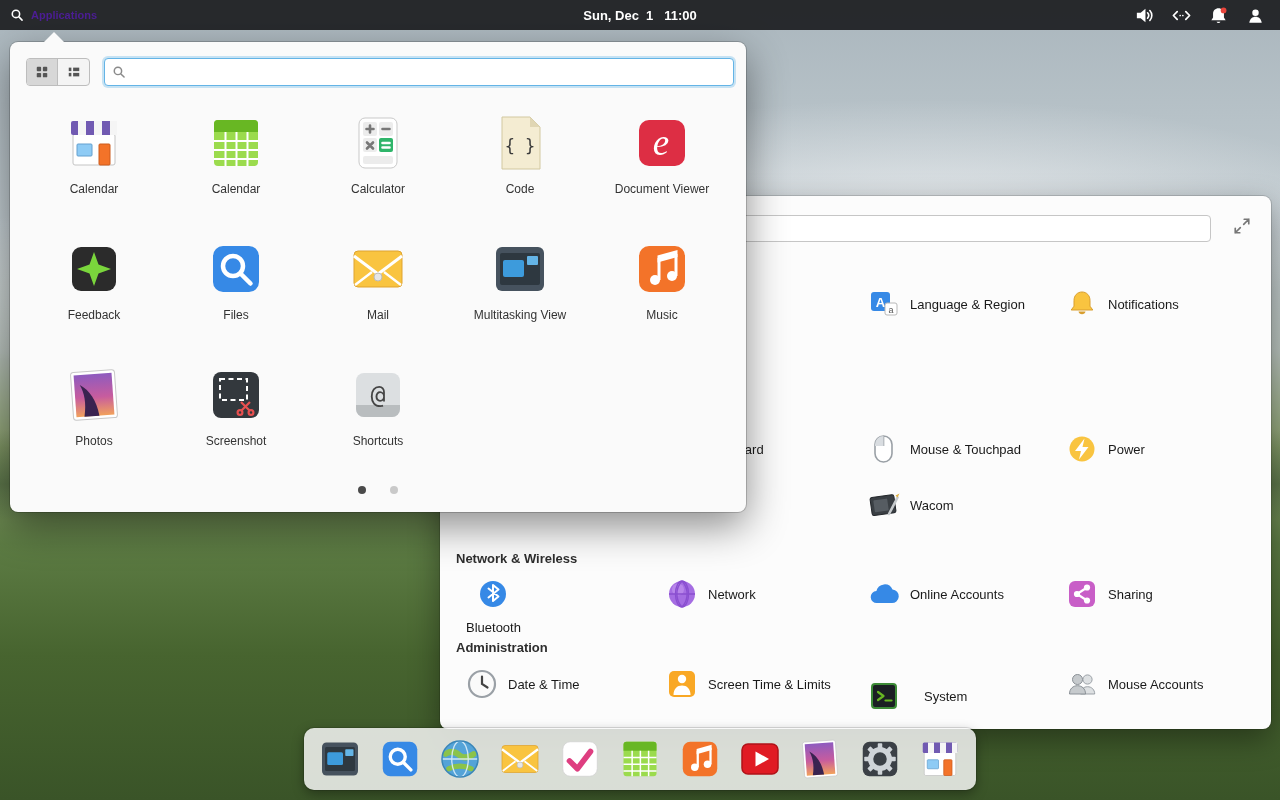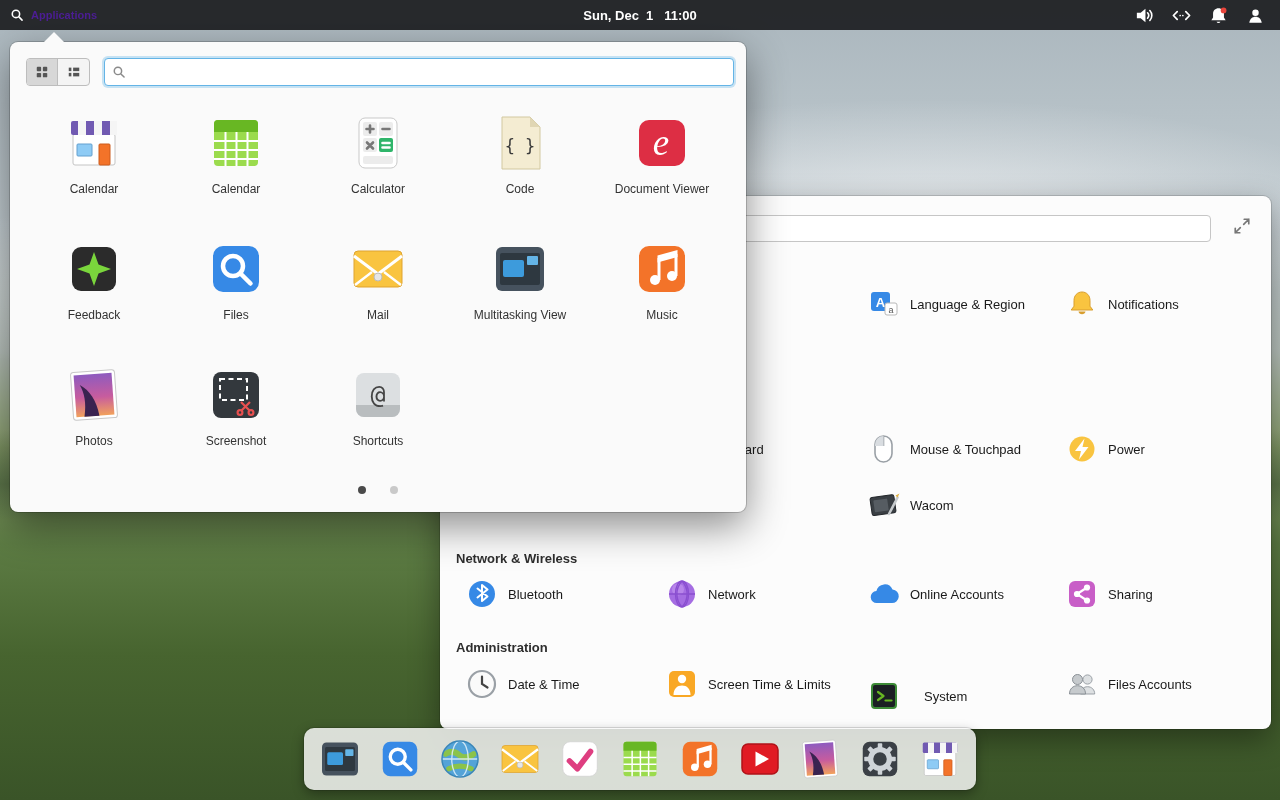--- a/index.html
+++ b/index.html
@@ -198,21 +198,21 @@
             <g transform="rotate(-8 16 16)">
               <rect x="3" y="7" width="24" height="18" rx="2" fill="#3a3f44" stroke="#22262a"></rect>
               <rect x="6" y="10" width="14" height="12" rx="1" fill="#565c62"></rect>
             </g>
             <path d="M21 25L29.5 8.5" stroke="#c6cacd" stroke-width="2.6" stroke-linecap="round"></path>
             <path d="M29.5 8.5l2-4-4 2z" fill="#e0b040"></path>
           </svg>
         </span>
         <span class="s-label">Wacom</span>
       </div>
-      <div class="settings-item" style="left: 26px; top: 382px;">
+      <div class="settings-item" style="left: 26px; top: 382px; flex-direction: column;">
         <span class="icon32">
           <svg viewBox="0 0 32 32">
             <circle cx="16" cy="16" r="13" fill="#3689e6"></circle>
             <path d="M11.5 10.5l10 8-5.5 4.5V7l5.5 4.5-10 8" fill="none" stroke="#fff" stroke-width="2" stroke-linejoin="round" stroke-linecap="round"></path>
           </svg>
         </span>
         <span class="s-label">Bluetooth</span>
       </div>
       <div class="settings-item" style="left: 226px; top: 382px; justify-content: center;">
         <span class="icon32">
@@ -284,21 +284,21 @@
             <g fill="#dde0e2" stroke="#9aa0a6">
               <circle cx="21.5" cy="11.5" r="4.6"></circle>
               <path d="M14.5 26c.5-4.8 3.2-7.3 7-7.3 4.2 0 7.2 3 7.2 7.3z"></path>
             </g>
             <g fill="#c6cacd" stroke="#8a9096">
               <circle cx="11.5" cy="11.5" r="5"></circle>
               <path d="M3.5 26c0-5.3 3.6-8.3 8-8.3s8 3 8 8.3z"></path>
             </g>
           </svg>
         </span>
-        <span class="s-label">Files Accounts</span>
+        <span class="s-label">Mouse Accounts</span>
       </div>
     </div>
 </div>
 
 <div class="launcher-arrow"></div>
 <div class="launcher">
   <div class="launcher-header">
     <div class="view-toggle">
       <div class="view-btn active">
         <span class="ic">

